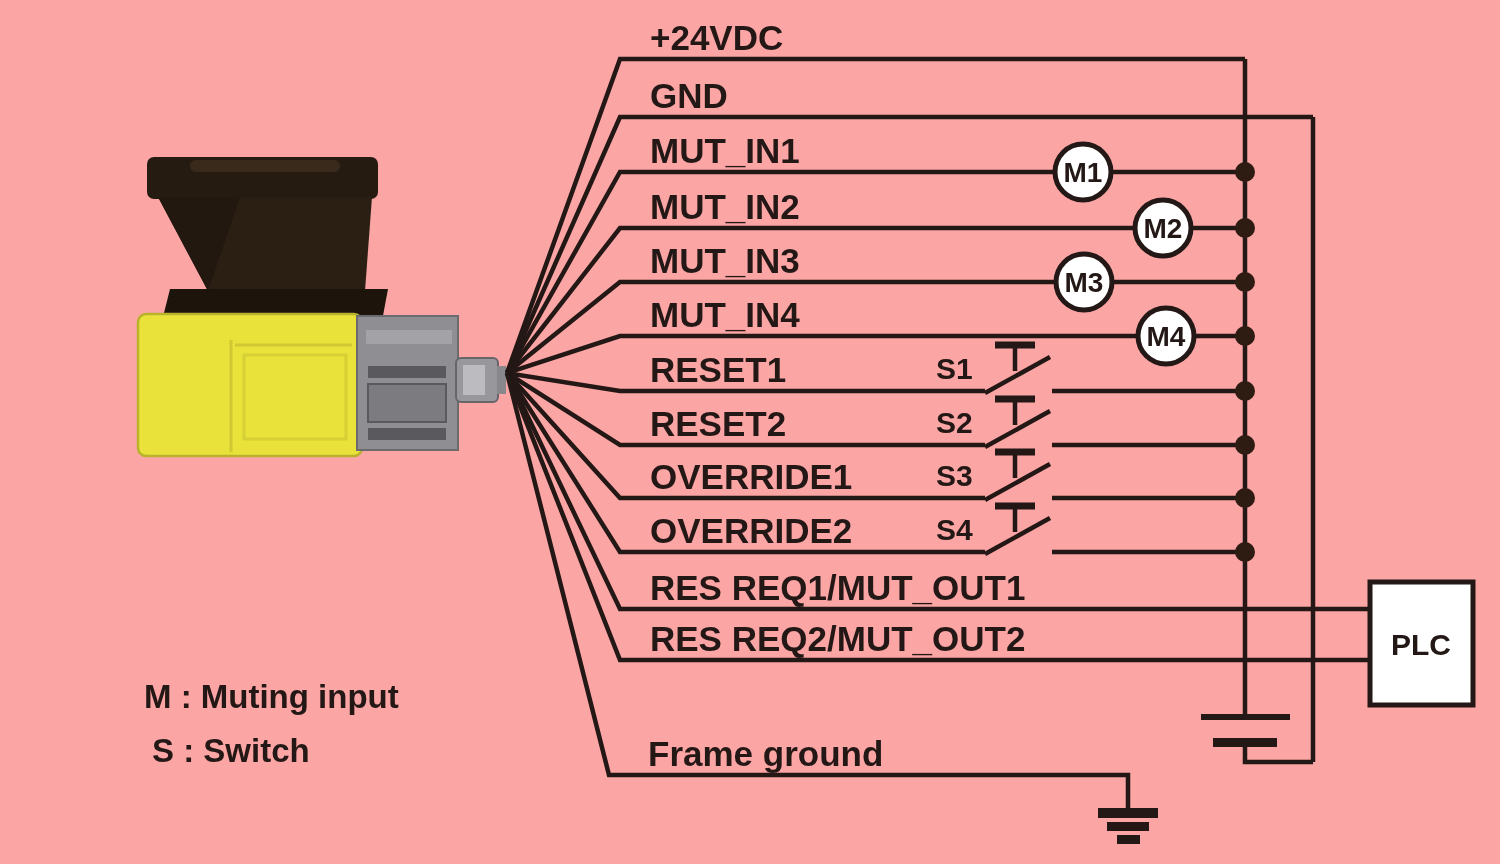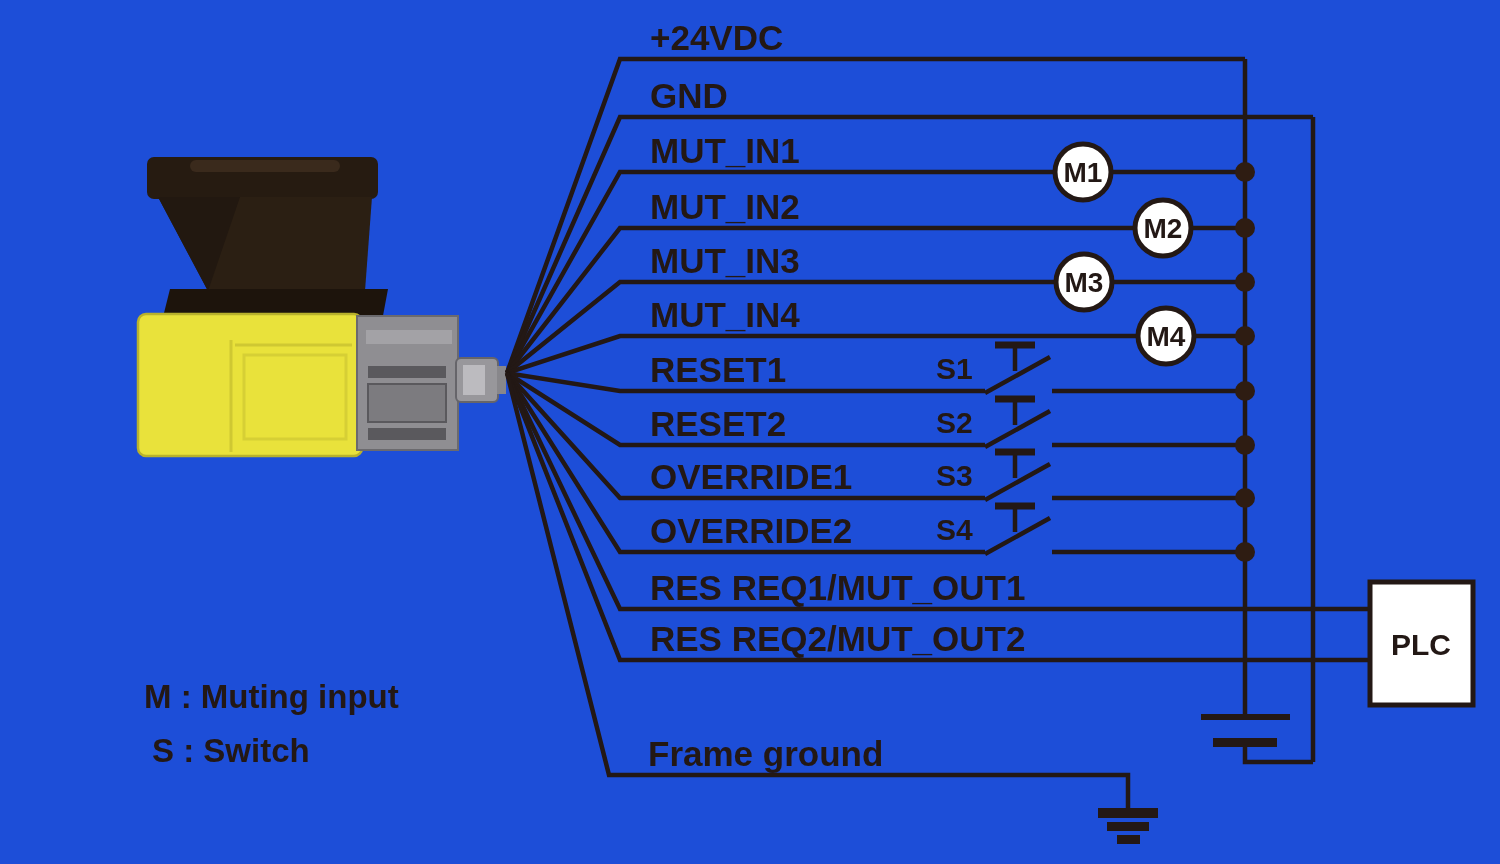--- a/index.html
+++ b/index.html
@@ -1,16 +1,16 @@
 <!DOCTYPE html>
 <html><head>
 <meta charset="utf-8">
 <style>
   html,body{margin:0;padding:0;background:#fff;}
-  .stage{position:relative;width:1500px;height:864px;background:#1d4ed8;overflow:hidden;
+  .stage{position:relative;width:1500px;height:864px;background:#fca5a5;overflow:hidden;
          font-family:"Liberation Sans",sans-serif;}
   svg{position:absolute;left:0;top:0;}
   text{font-family:"Liberation Sans",sans-serif;fill:#231815;}
   .wire-label{font-size:35px;font-weight:bold;}
   .sw-label{font-size:30px;font-weight:bold;}
   .m-label{font-size:28px;font-weight:bold;text-anchor:middle;}
   .plc-label{font-size:30px;font-weight:bold;text-anchor:middle;}
   .legend-label{font-size:33px;font-weight:bold;}
   .w{stroke:#231815;stroke-width:4.5;fill:none;}
   .wthick{stroke:#231815;stroke-width:7;fill:none;}

